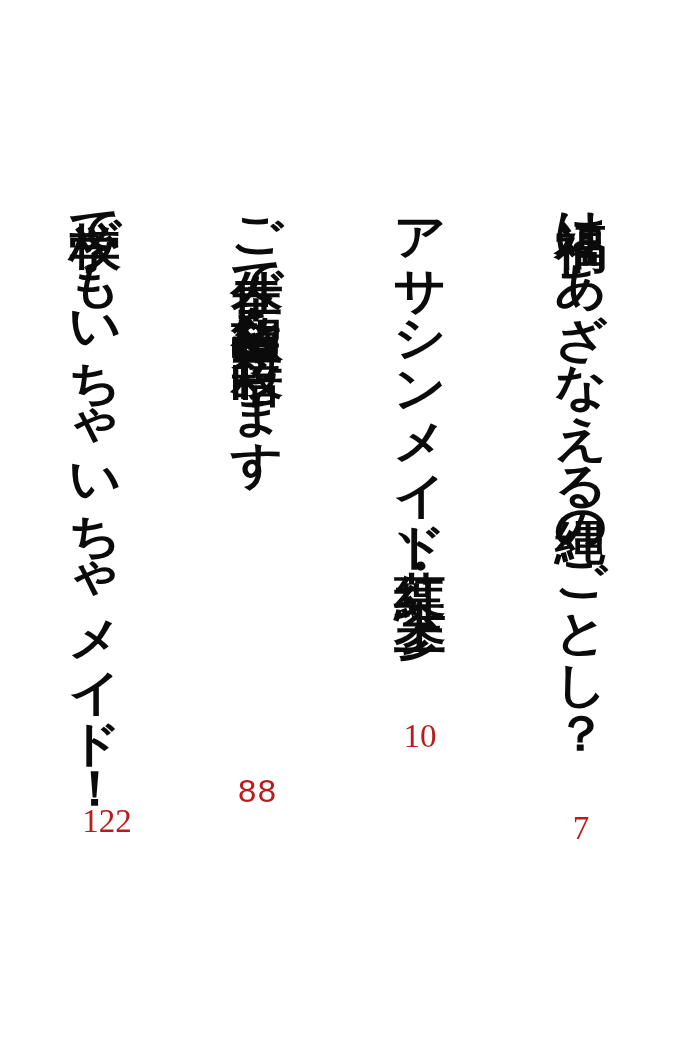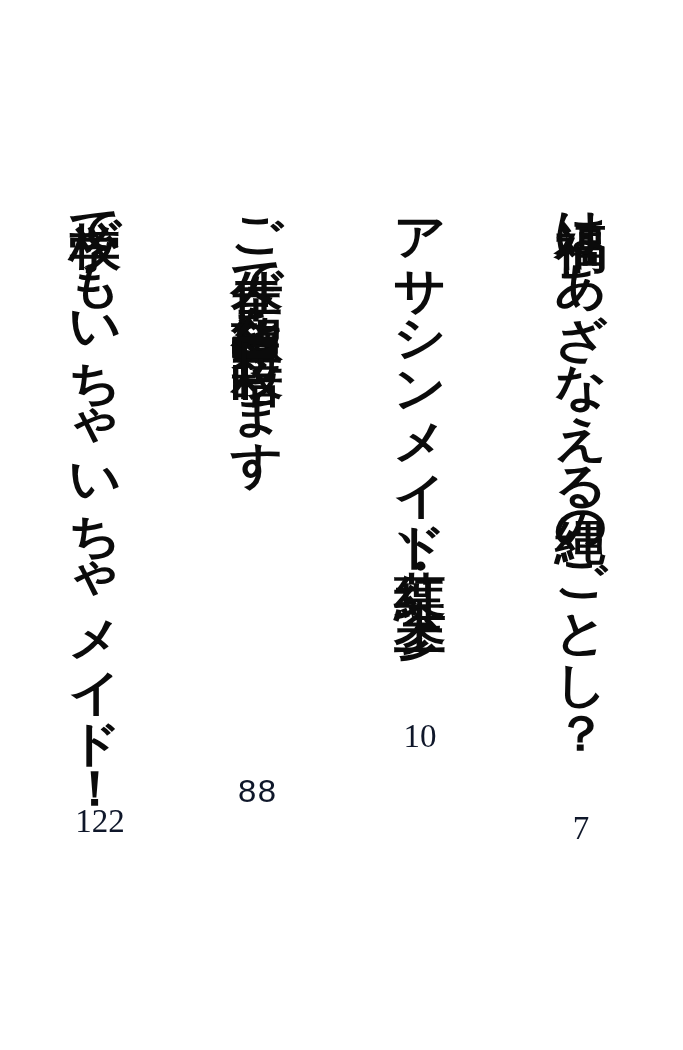--- a/index.html
+++ b/index.html
@@ -35,31 +35,31 @@
     transform: scaleX(1.08);
     transform-origin: 50% 0;
   }
   .page-number {
     position: absolute;
     width: 120px;
     text-align: center;
     font-family: "Liberation Serif", serif;
     font-size: 33px;
     line-height: 1;
-    color: #0f172a;
+    color: #b91c1c;
   }
   
   .entry-1 { left: 521px; }
   .entry-2 { left: 360px; }
   .entry-3 { left: 197px; }
   .entry-4 { left: 35px; }
   .num-1 { left: 521px; top: 812px; }
   .num-2 { left: 360px; top: 720px; }
   .num-3 { left: 197px; top: 777px; font-family: Liberation Mono, monospace; }
-  .num-4 { left: 40px;  top: 805px; }
+  .num-4 { left: 47px;  top: 805px; }
 </style>
 </head>
 <body>
 
 <div class="page">
 
   <div class="toc-entry entry-1">
     <div class="chapter-title">禍福はあざなえる縄のごとし？</div>
   </div>
   <div class="page-number num-1">7</div>

